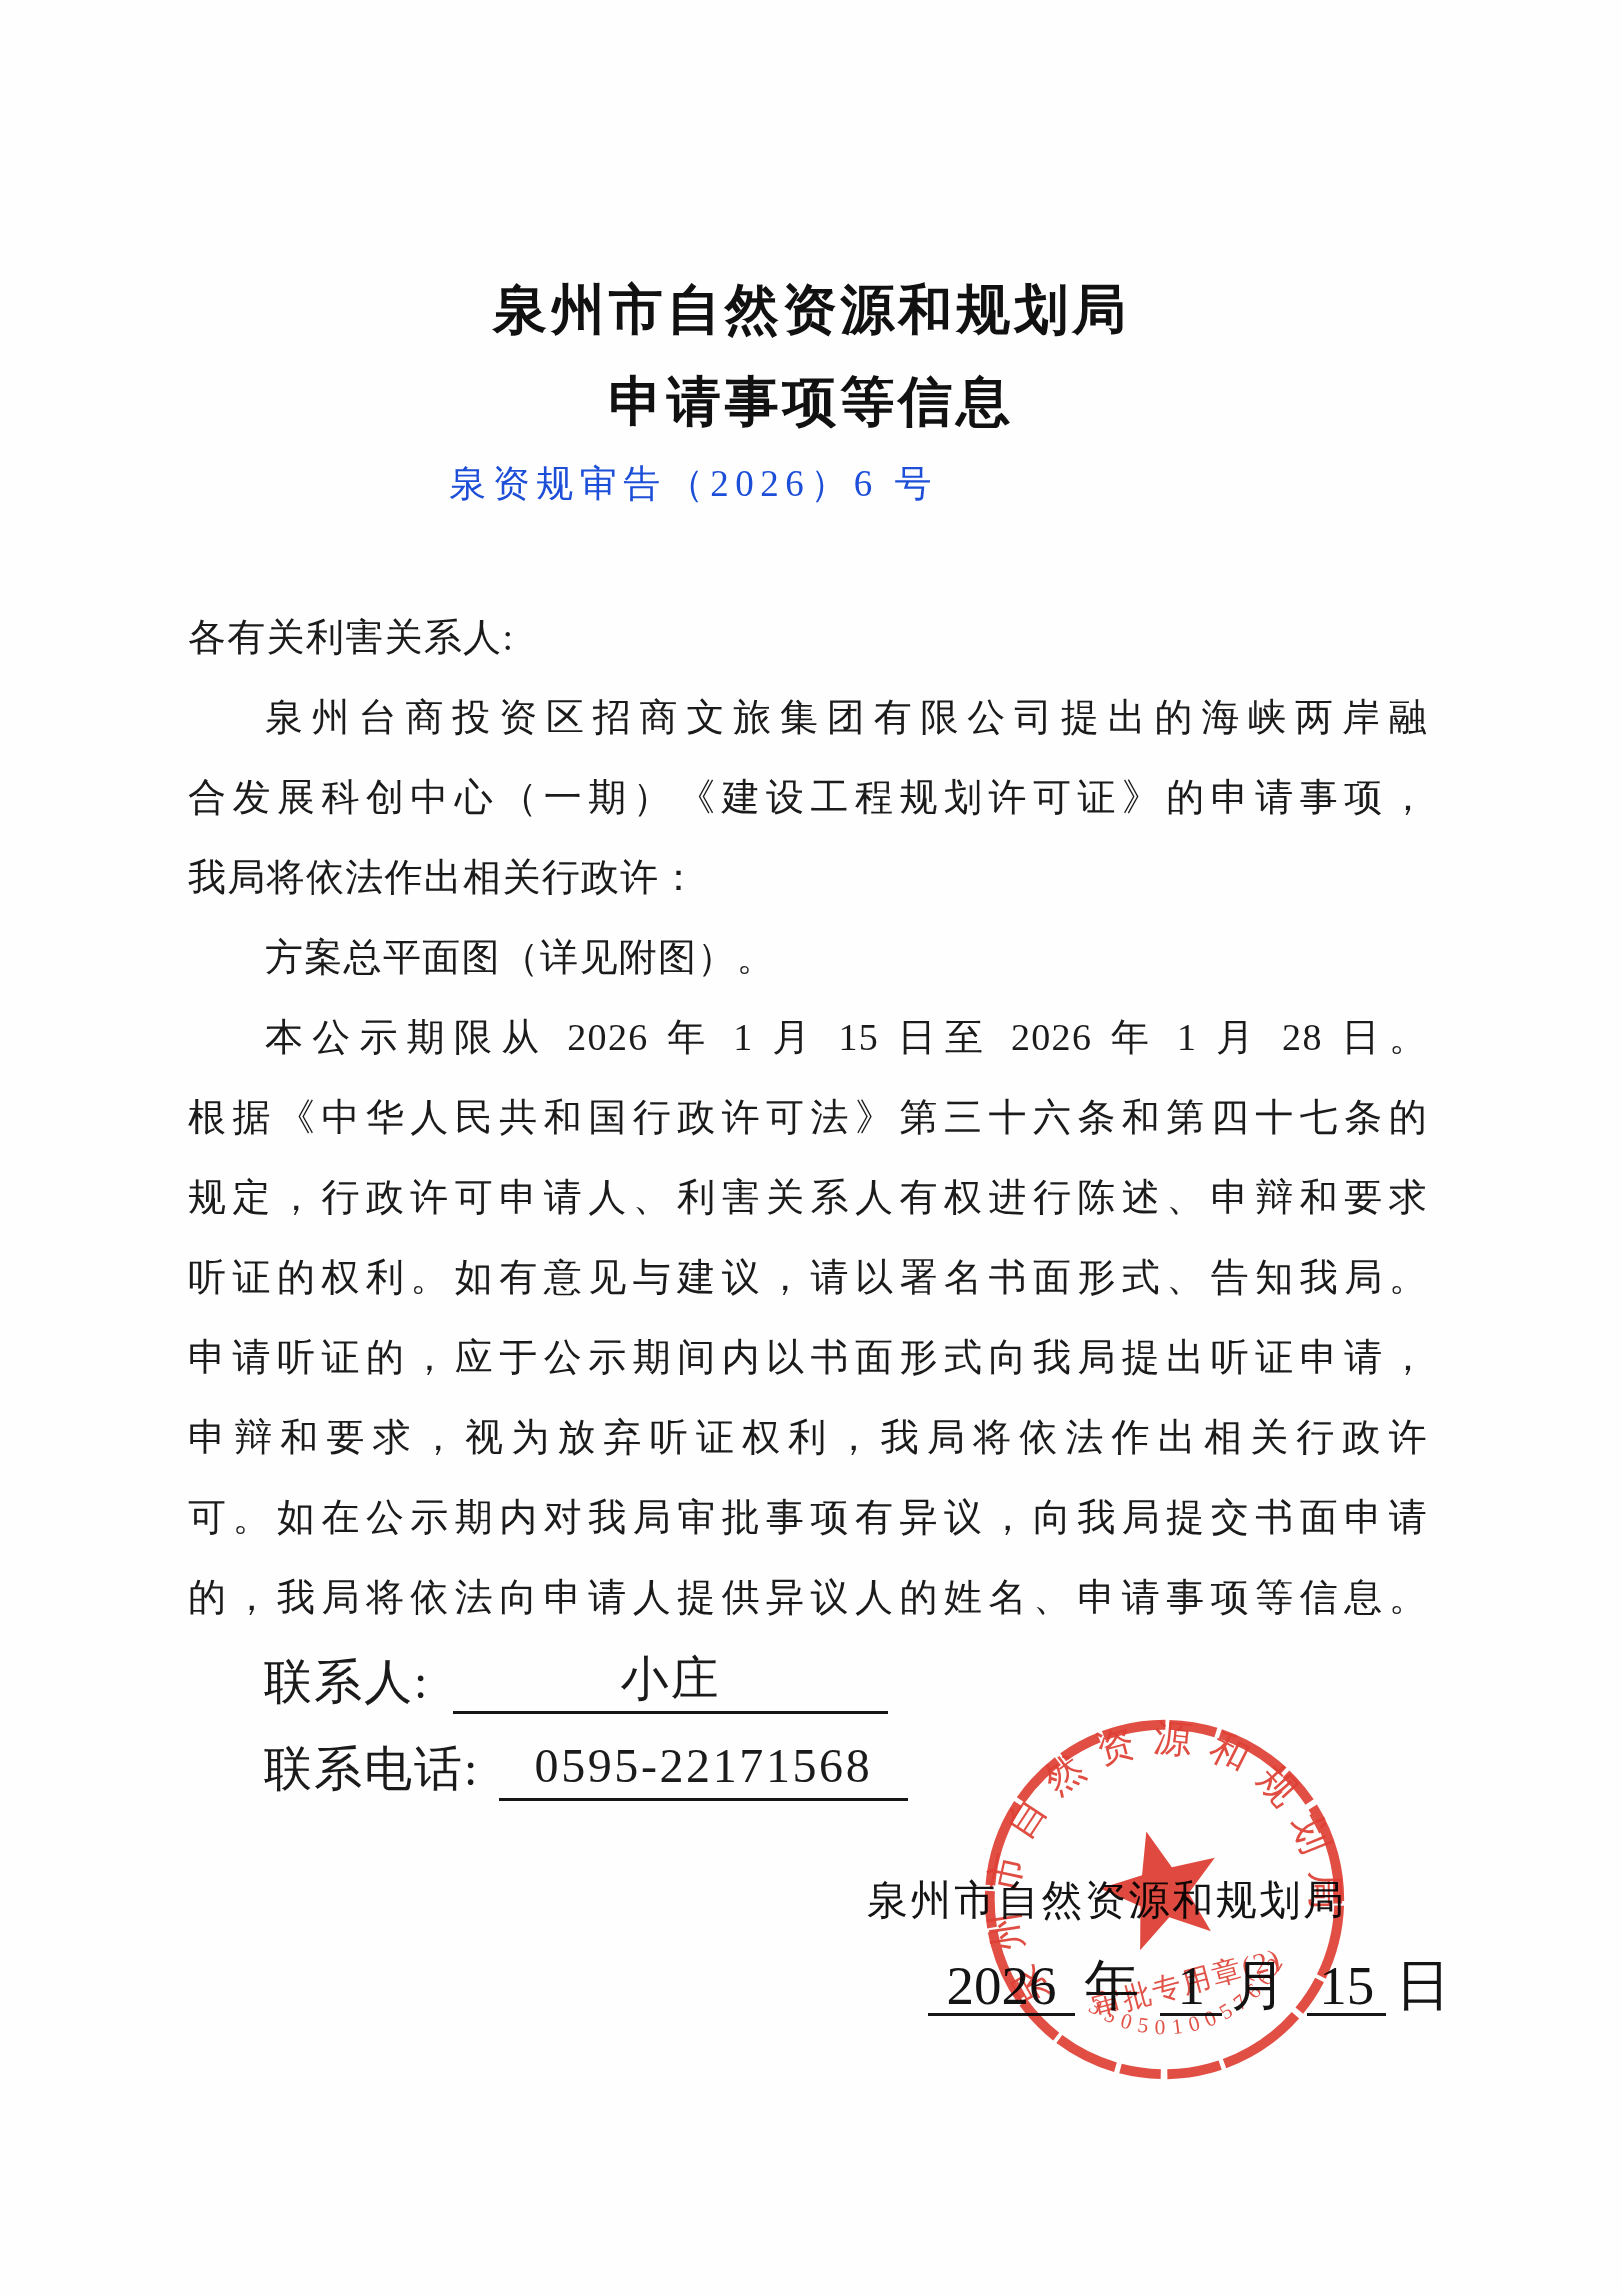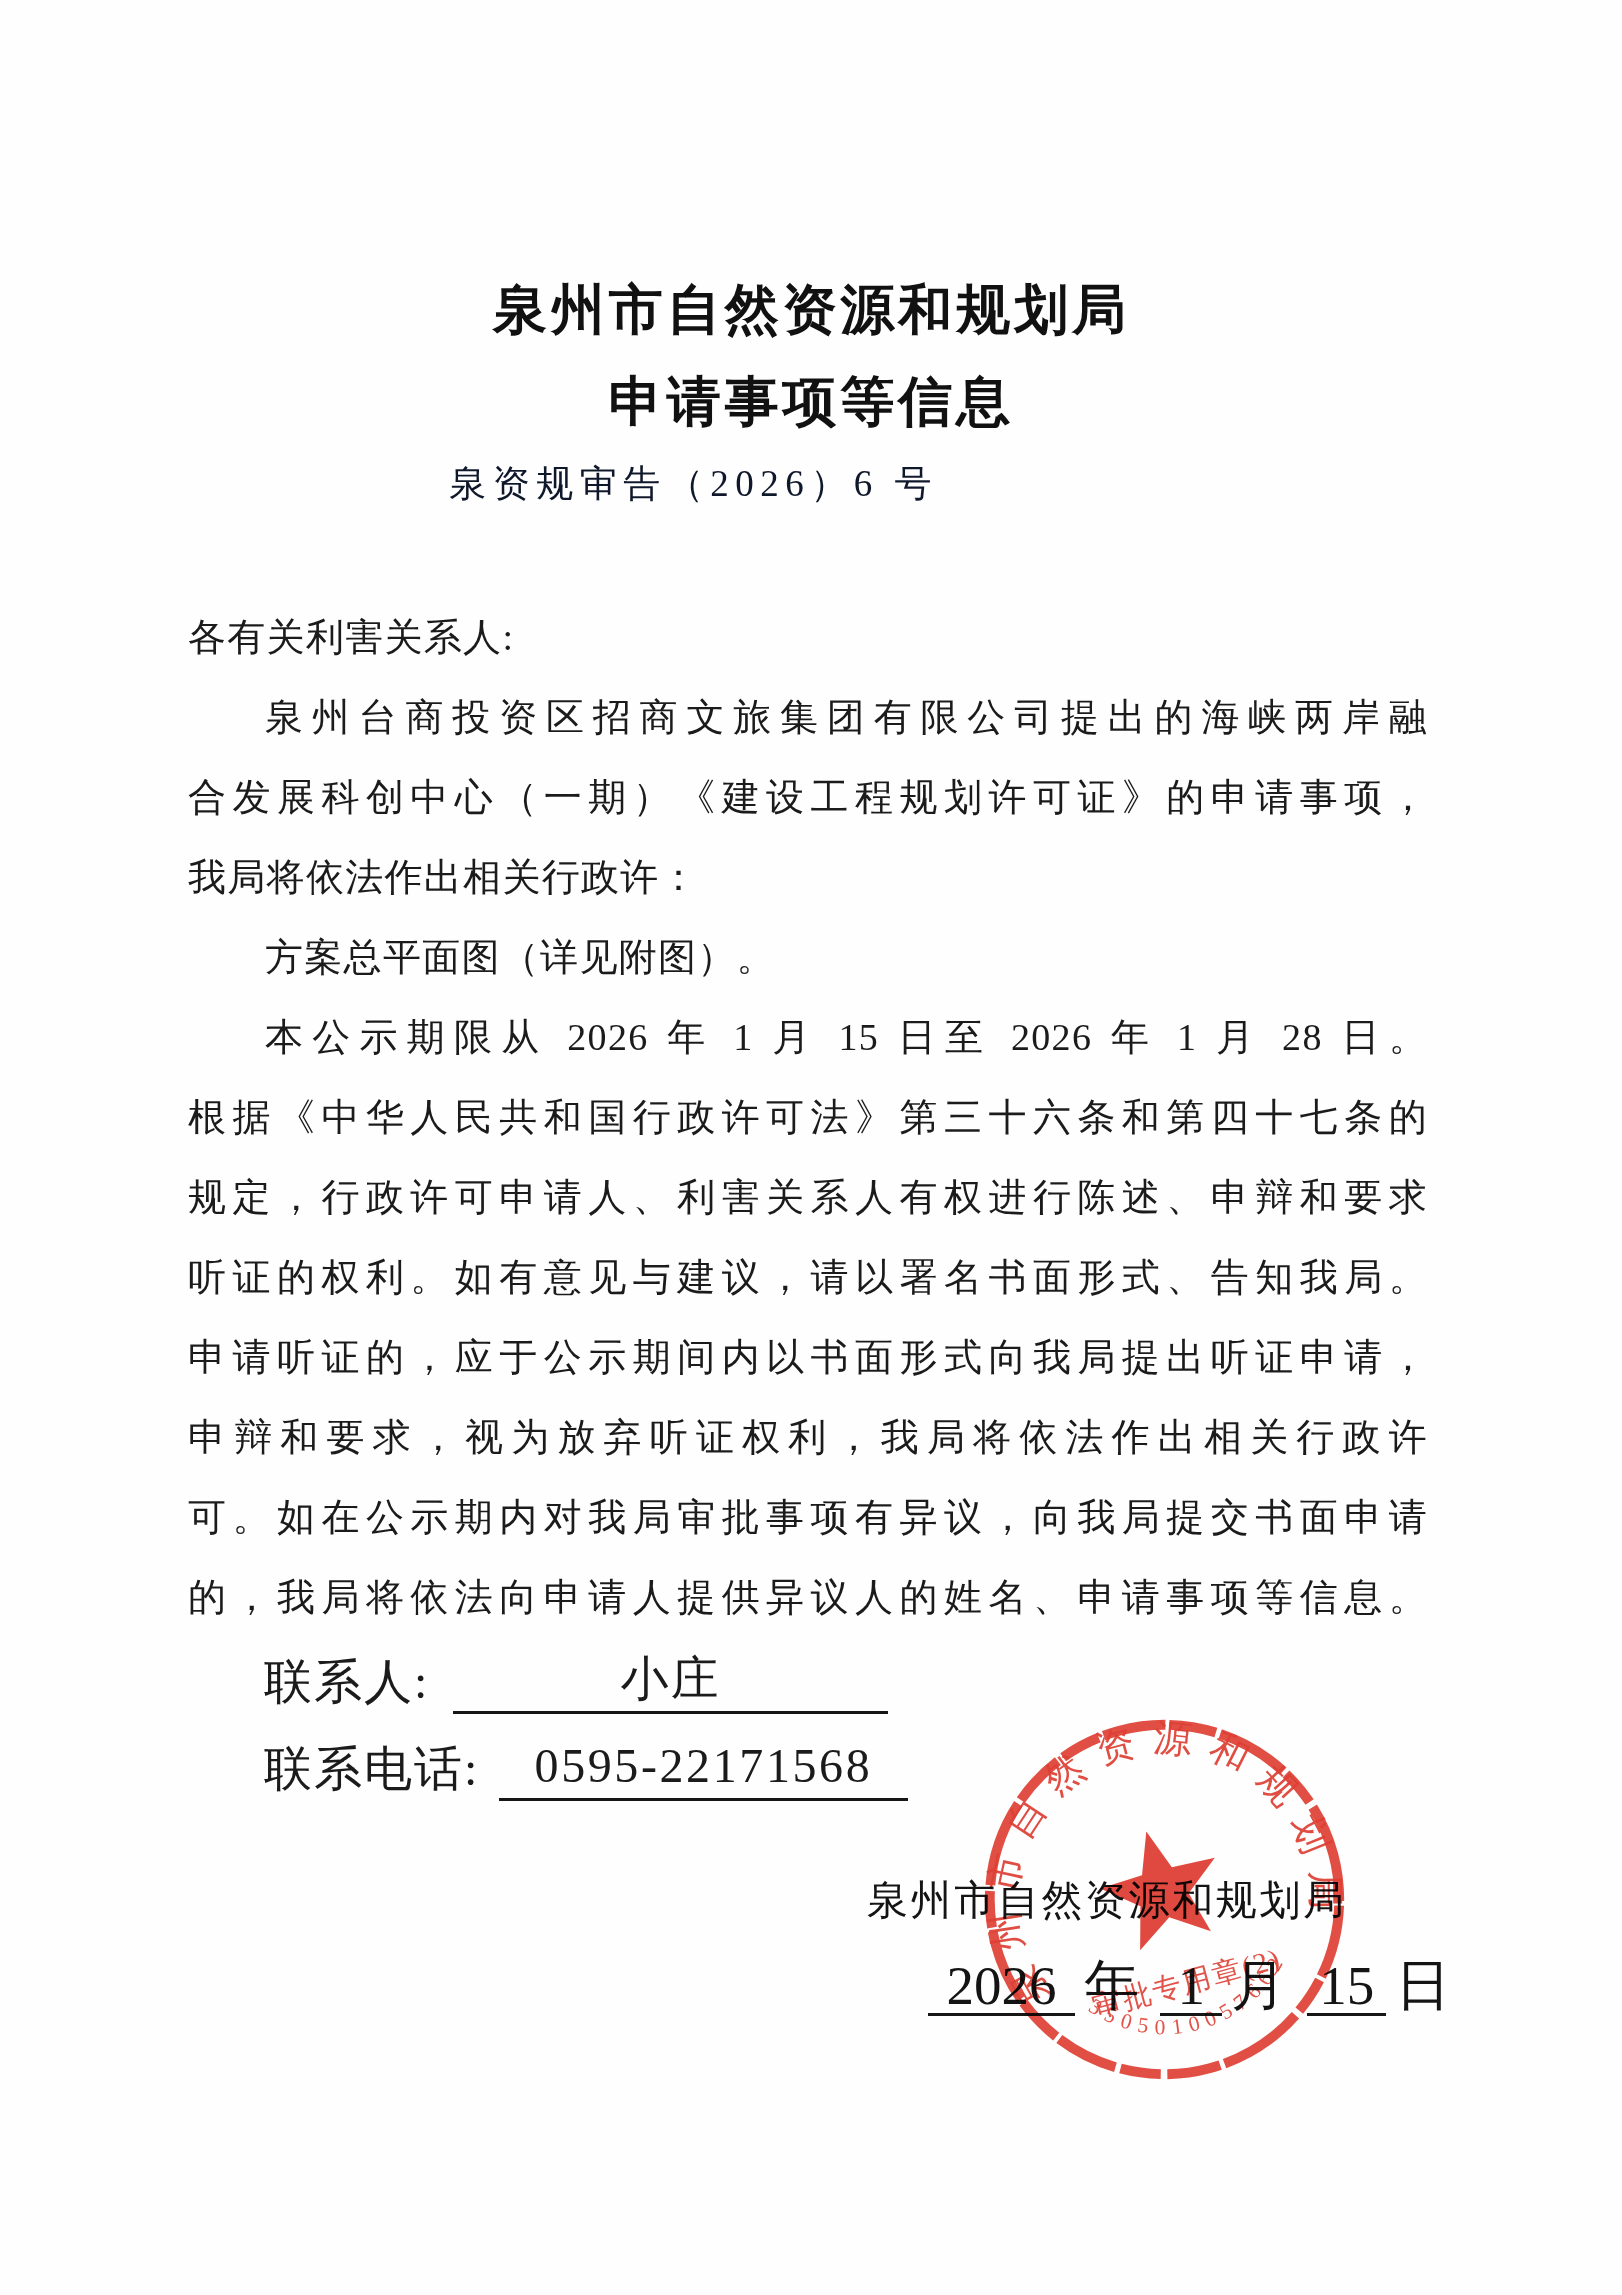--- a/index.html
+++ b/index.html
@@ -24,21 +24,21 @@
     color: #111;
   }
   .title-1 { top: 274px; }
   .title-2 { top: 366px; }
   .doc-number {
     position: absolute;
     left: 0; width: 1387px; top: 459px;
     text-align: center;
     font-size: 37px;
     letter-spacing: 6.5px;
-    color: #0f172a;
+    color: #1d4ed8;
   }
   .body-block {
     position: absolute;
     left: 188px; top: 597px;
     width: 1240px;
   }
   .body-line {
     height: 80px;
     line-height: 80px;
     font-size: 38px;

